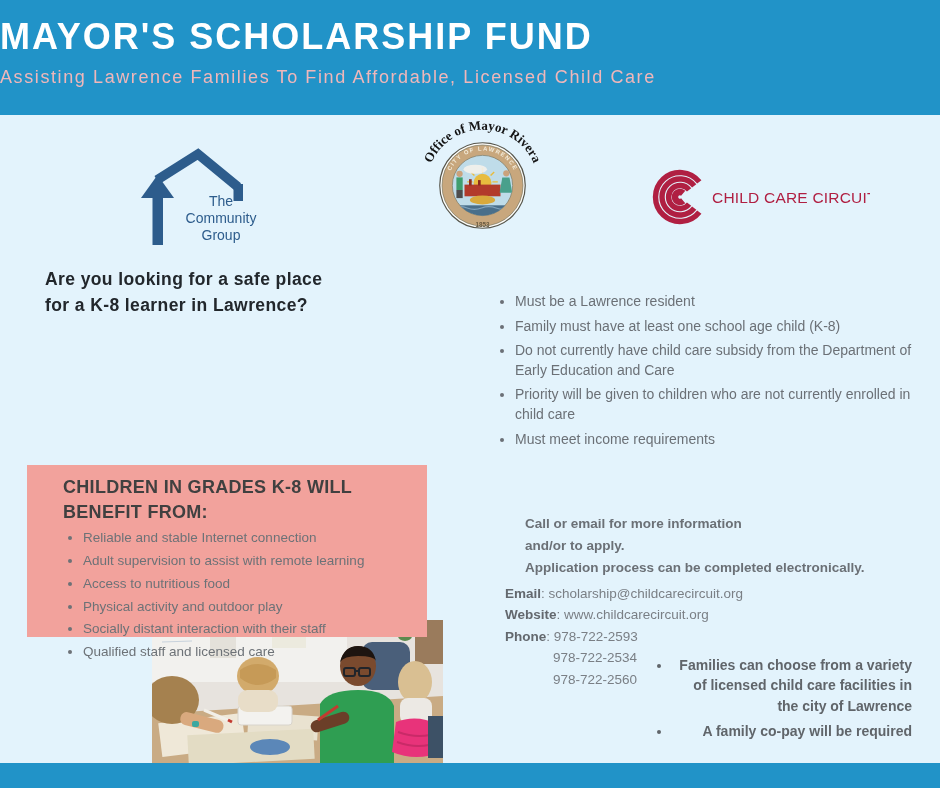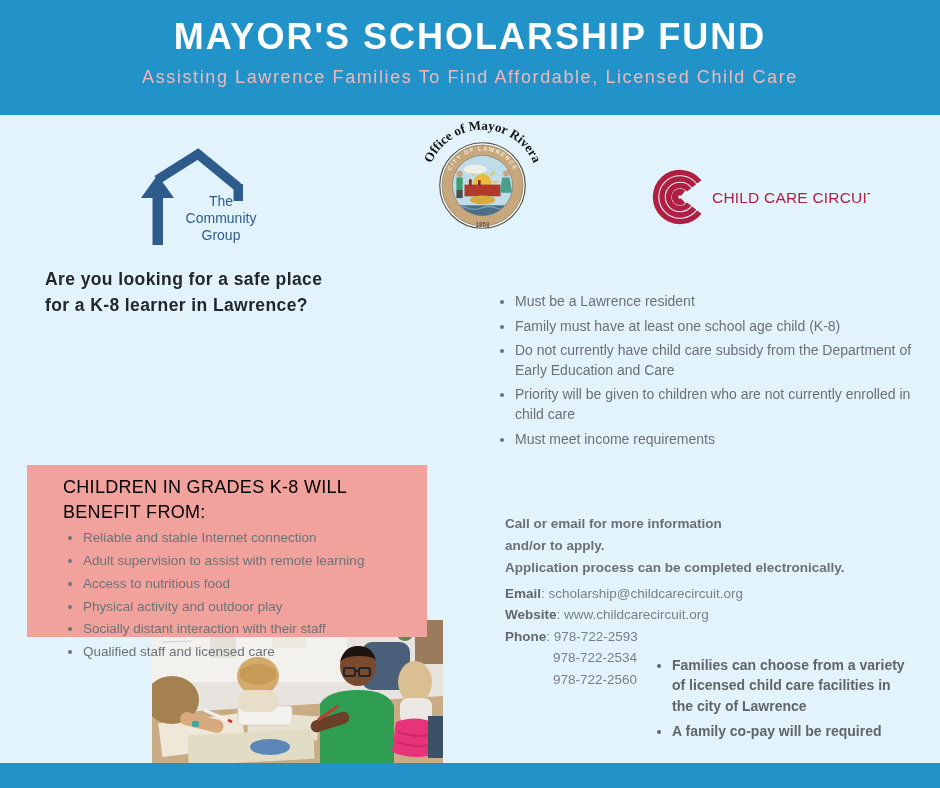--- a/index.html
+++ b/index.html
@@ -3,21 +3,21 @@
 <meta charset="utf-8">
 <style>
   html,body { margin:0; padding:0; background:#ffffff; }
   .page {
     position:relative; width:940px; height:788px; overflow:hidden;
     background:#e3f3fc; font-family:"Liberation Sans", sans-serif;
   }
   
   .banner {
     position:absolute; left:0; top:0; width:940px; height:115px;
-    background:#2193c8; text-align:center; z-index:4;
+    background:#2193c8; z-index:4;
   }
   .banner-title {
     margin:0; padding-top:16px; color:#ffffff; font-size:36px; font-weight:700;
     letter-spacing:2px;
   }
   .banner-subtitle {
     margin-top:9px; color:#f0b7ba; font-size:18px; letter-spacing:1.6px;
   }
   
   .logo-community { position:absolute; left:137px; top:146px; z-index:3; }
@@ -42,41 +42,41 @@
   .eligibility li {
     font-size:14px; color:#6b7076; line-height:1.4; margin-bottom:5px;
   }
   .eligibility li::marker { color:#6b7076; }
   
   .benefits {
     position:absolute; left:27px; top:465px; width:400px; height:172px;
     background:#f2a29c; z-index:2; box-sizing:border-box; padding:10px 14px 0 36px;
   }
   .benefits-heading {
-    margin:0; font-size:18px; font-weight:400; color:#000000;
+    margin:0; font-size:18px; font-weight:700; color:#404040;
     line-height:1.4; letter-spacing:0.3px;
   }
   .benefits ul { margin:4px 0 0; padding-left:20px; }
   .benefits li { font-size:13.5px; color:#6d7277; line-height:1.35; margin-bottom:4.5px; }
   .benefits li::marker { color:#6d7277; }
   
   .photo { position:absolute; left:152px; top:620px; width:291px; height:143px; z-index:1; }
   
   .apply { position:absolute; left:505px; top:496px; width:420px; z-index:3; }
   .apply-heading {
     margin:0; font-size:17px; font-weight:700; color:#ec8b8f; letter-spacing:2.5px;
   }
   .apply-intro { margin-top:17px; font-size:13.5px; font-weight:700; color:#6b7076; line-height:1.62; }
-  .apply-intro span { display:block; }
+  .apply-intro span { display:block;margin-left:20px; }
   .contacts { margin-top:4px; font-size:13.5px; color:#7a7f85; line-height:1.6; }
   .contacts .lbl { font-weight:700; color:#63686e; }
   .contacts .indent { padding-left:48px; display:block; }
   
   .notes { position:absolute; left:650px; top:655px; width:262px; z-index:3; }
-  .notes ul { margin:0; padding-left:22px; }
+  .notes ul { margin:0; padding-left:22px;text-align:right; }
   .notes li { font-size:14px; font-weight:700; color:#60656a; line-height:1.45; margin-bottom:5px; }
   .notes li::marker { color:#60656a; }
   
   .footer-bar {
     position:absolute; left:0; bottom:0; width:940px; height:25px;
     background:#2193c8; z-index:4;
   }
   .serif { font-family:"Liberation Serif", serif; }
 </style>
 </head>

